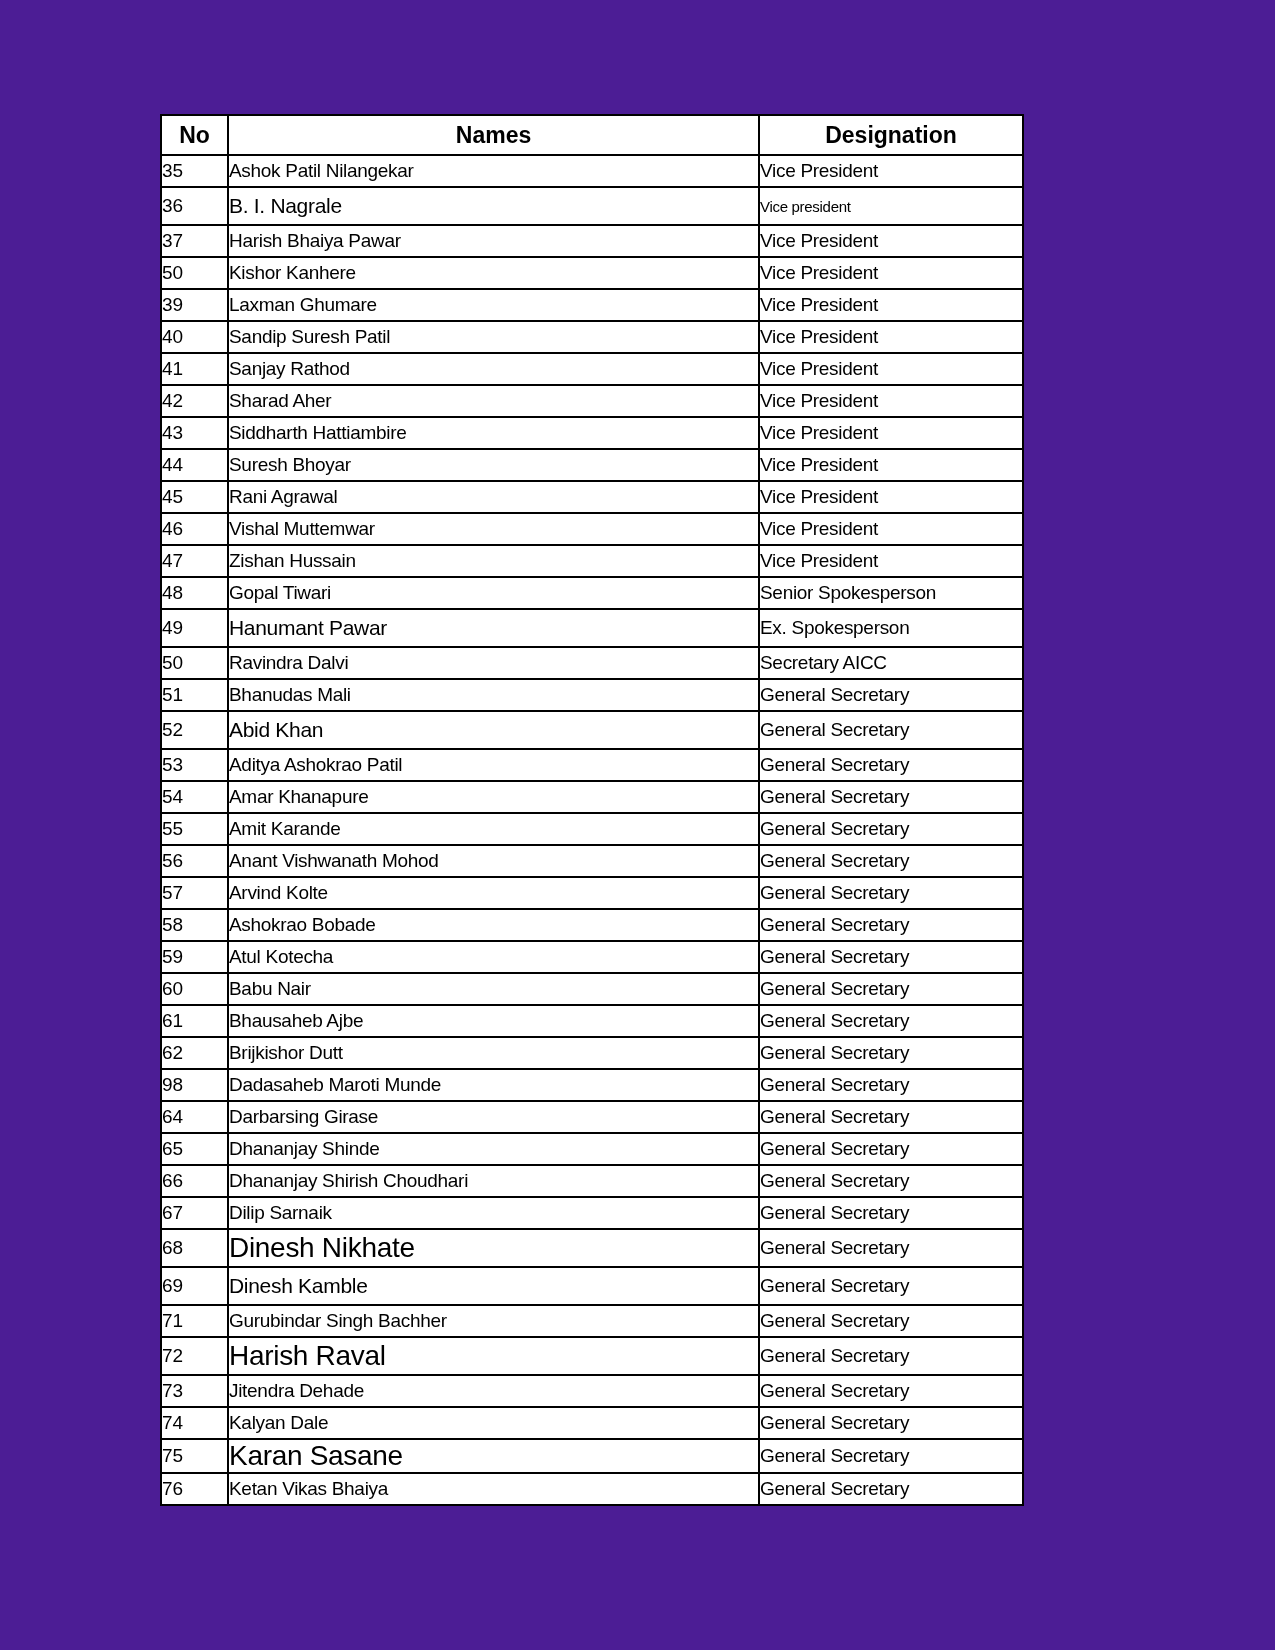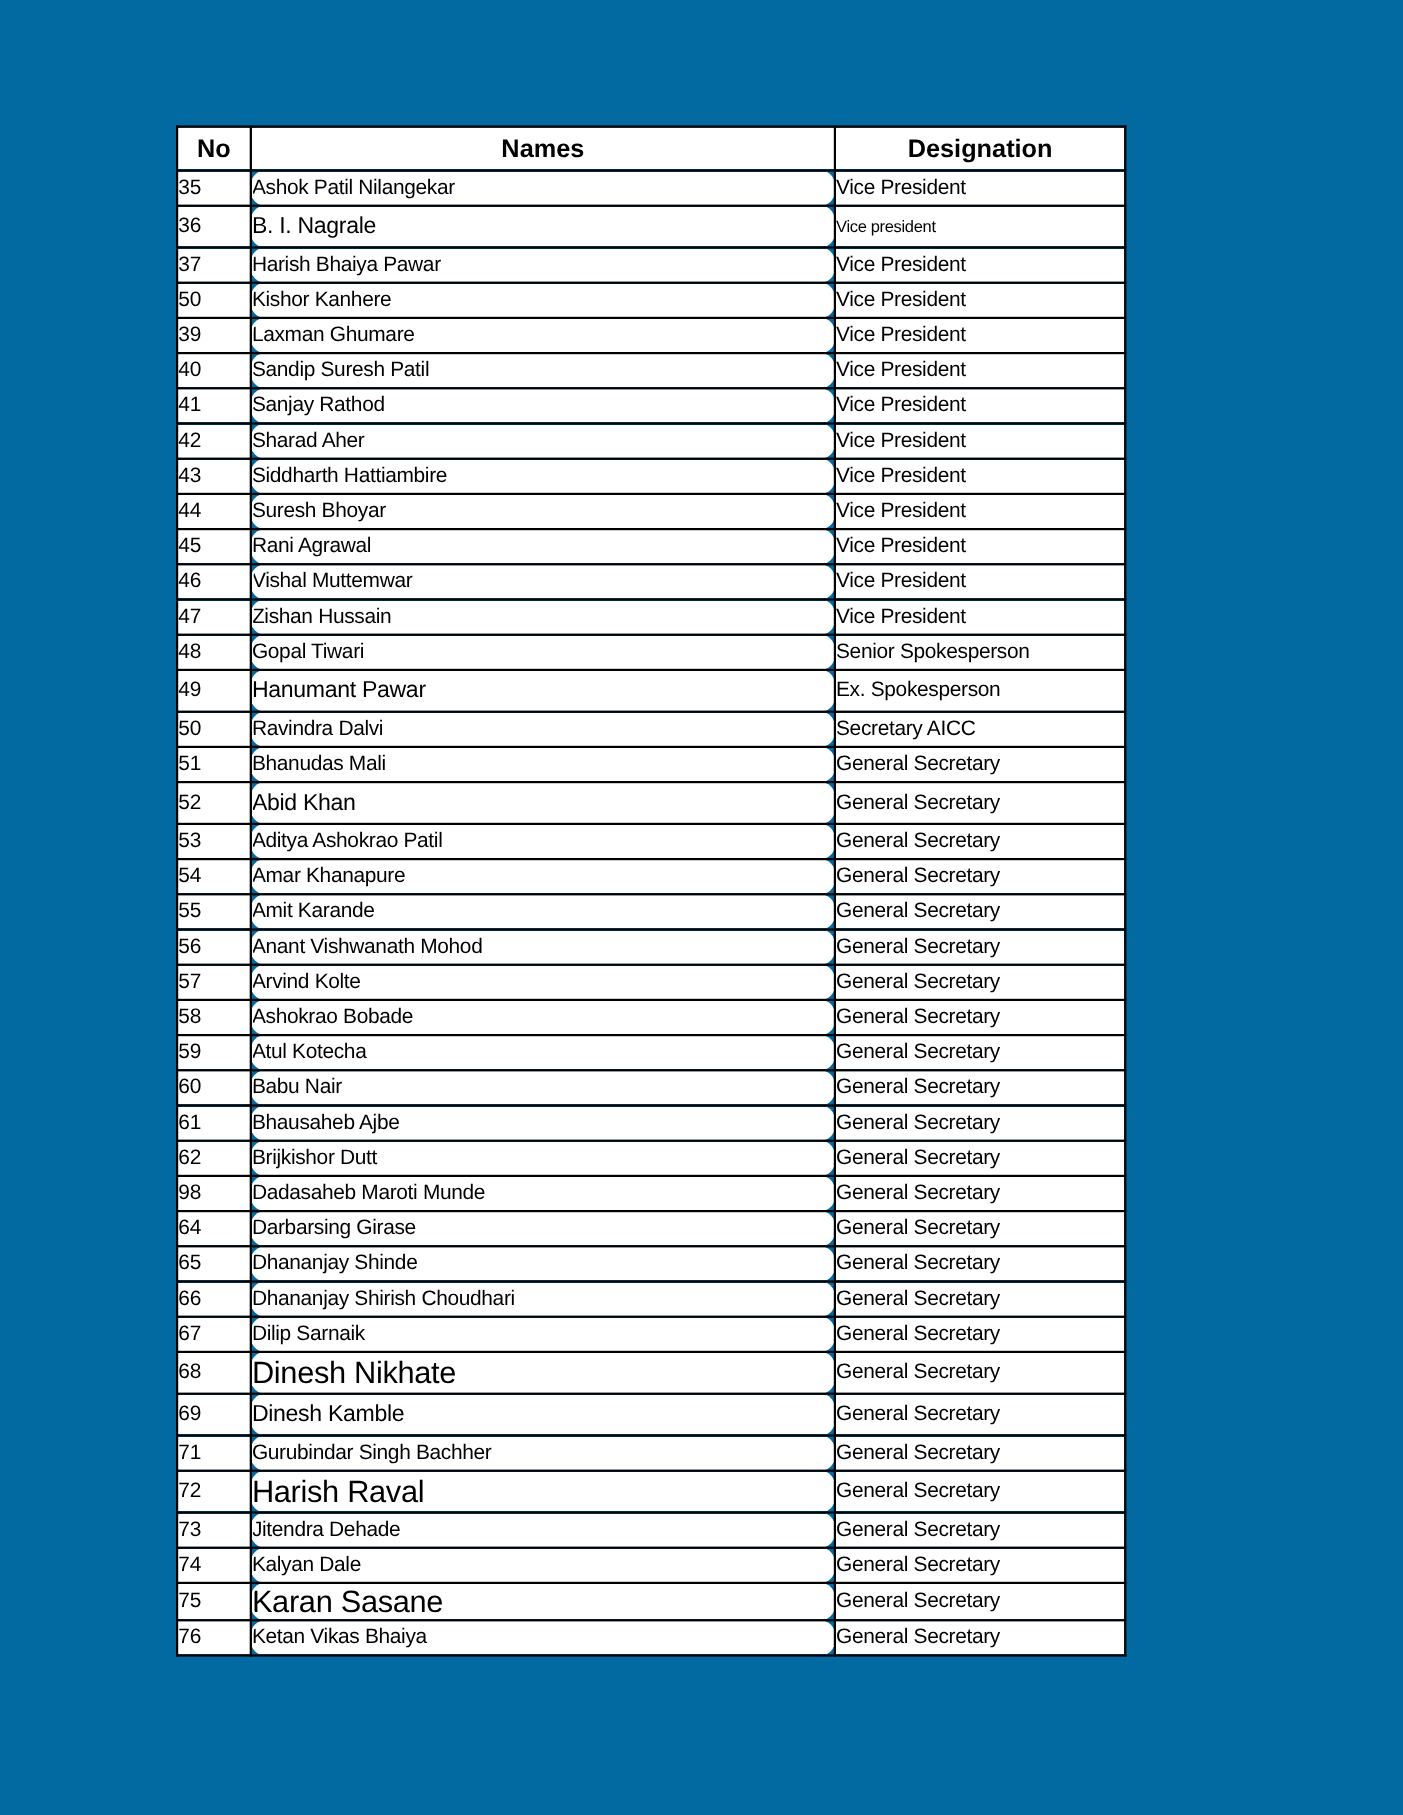--- a/index.html
+++ b/index.html
@@ -10,21 +10,21 @@
   body {
     position: relative;
     width: 1275px;
     height: 1650px;
     font-family: "Liberation Sans", sans-serif;
     color: #000000;
   }
   .sheet {
     position: absolute;
     inset: 0;
-    background: #0369a1;
+    background: #4c1d95;
   }
   table.roster {
     position: absolute;
     left: 160px;
     top: 114px;
     width: 862px;
     border-collapse: collapse;
     table-layout: fixed;
   }
   table.roster col.c-no    { width: 67px; }
@@ -49,21 +49,20 @@
   tbody td {
     height: 30px;
     font-size: 19px;
   }
   td.no-cell {
     text-align: left;
   }
   td.name-cell {
     padding-left: 12px;
     letter-spacing: -0.3px;
-    border-radius: 13px;
   }
   td.desig-cell {
     padding-left: 7px;
     letter-spacing: -0.3px;
     margin-left: 33px;
   }
   
   .n-wide       { font-size: 28px; letter-spacing: 0; padding-left: 16px; }
   .n-wide-flush { font-size: 21px; letter-spacing: 0; padding-left: 3px; }
   .n-wide-sm    { font-size: 21px; letter-spacing: 0; padding-left: 6px; }

